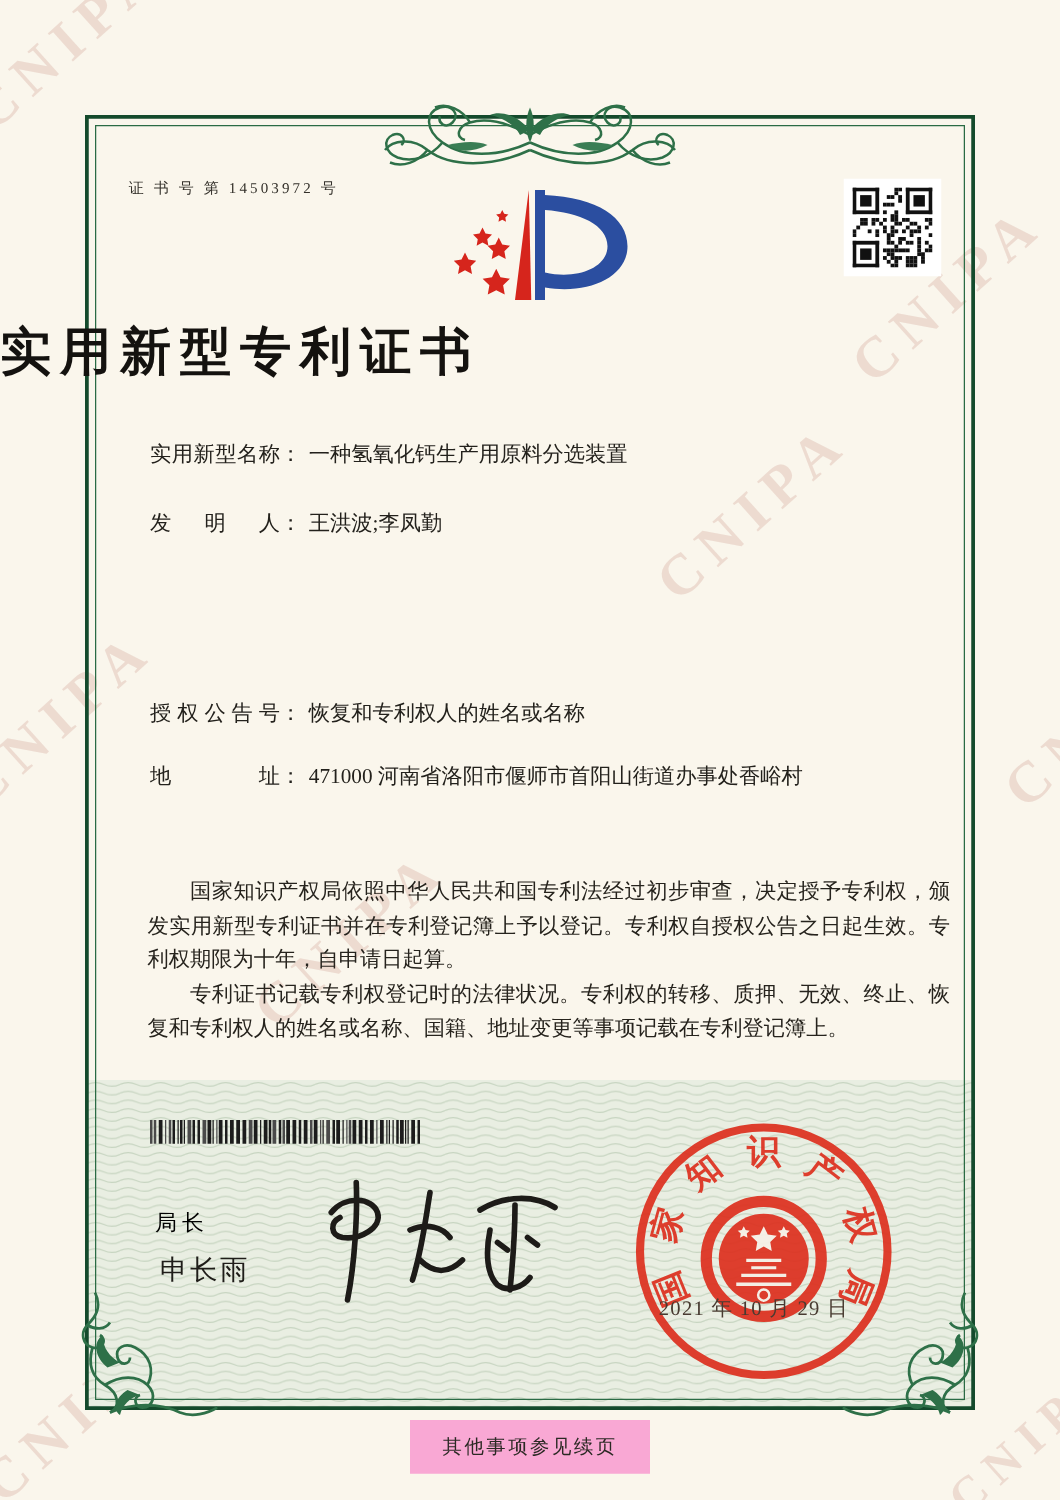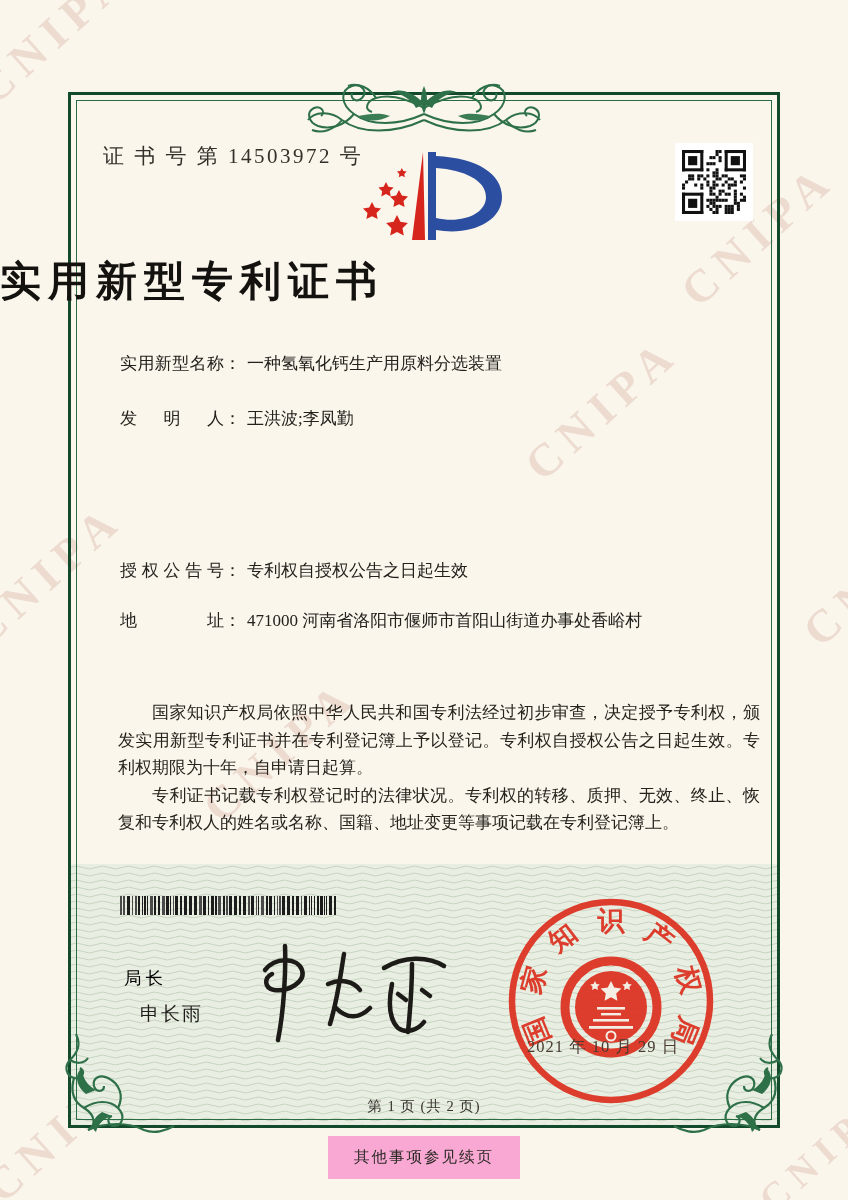--- a/index.html
+++ b/index.html
@@ -43,21 +43,21 @@
 
   
   .orn-top { position:absolute; left:294px; top:66px; width:260px; height:86px; z-index:6; }
   .orn-corner { position:absolute; width:112px; height:100px; z-index:6; }
   .orn-bl { left:62px; top:1034px; }
   .orn-br { left:674px; top:1034px; transform:scaleX(-1); }
 
   
   .cert-no {
     position:absolute; left:103px; top:142px; z-index:10;
-    font-size:21px; letter-spacing:2.5px; color:#33302a;
+    font-size:12px; letter-spacing:2.5px; color:#33302a;
   }
   .logo { position:absolute; left:350px; top:140px; width:160px; height:110px; z-index:10; }
   .qr-box {
     position:absolute; left:675px; top:143px; width:78px; height:78px;
     background:#ffffff; z-index:10;
   }
   .qr-box svg { position:absolute; left:7px; top:7px; }
   .title {
     position:absolute; left:0; top:254px; width:100%; text-align:left; z-index:10;
     font-size:41px; font-weight:bold; letter-spacing:7px; color:#14120f;
@@ -76,21 +76,21 @@
   
   .paras { position:absolute; left:118px; top:699px; width:642px; z-index:10; }
   .paras p {
     font-size:17px; line-height:27.5px; text-align:justify; text-indent:2em;
     color:#26231d;
   }
 
   
   .barcode { position:absolute; left:120px; top:896px; z-index:10; }
   .officer-title { position:absolute; left:124px; top:966px; font-size:17.5px; letter-spacing:4px; z-index:10; color:#000000; }
-  .officer-name  { position:absolute; left:140px; top:1001px; font-size:19px; letter-spacing:2px; z-index:10; color:#1f1d19; }
+  .officer-name  { position:absolute; left:128px; top:1001px; font-size:22px; letter-spacing:2px; z-index:10; color:#1f1d19; }
   .signature { position:absolute; left:252px; top:940px; width:200px; height:105px; z-index:10; }
 
   .seal { position:absolute; left:505px; top:895px; width:212px; height:212px; z-index:8; }
   .seal-date {
     position:absolute; left:527px; top:1036px; z-index:9;
     font-size:16.5px; letter-spacing:1px; color:#483b31; white-space:nowrap;
   }
 
   .page-info {
     position:absolute; left:0; top:1097px; width:100%; text-align:center; z-index:10;
@@ -311,21 +311,21 @@
 
   <div class="title">实用新型专利证书</div>
 
   <div class="row" style="top:352px;">
     <span class="lbl">实用新型名称</span><span class="colon">：</span><span class="val">一种氢氧化钙生产用原料分选装置</span>
   </div>
   <div class="row" style="top:407px;">
     <span class="lbl">发明人</span><span class="colon">：</span><span class="val">王洪波;李凤勤</span>
   </div>
   <div class="row" style="top:559px;">
-    <span class="lbl">授权公告号</span><span class="colon">：</span><span class="val">专利权自授权公告之日起生效</span>
+    <span class="lbl">授权公告号</span><span class="colon">：</span><span class="val">恢复和专利权人的姓名或名称</span>
   </div>
   <div class="row" style="top:609px;">
     <span class="lbl">地址</span><span class="colon">：</span><span class="val">471000 河南省洛阳市偃师市首阳山街道办事处香峪村</span>
   </div>
 
   <div class="paras">
     <p>国家知识产权局依照中华人民共和国专利法经过初步审查，决定授予专利权，颁发实用新型专利证书并在专利登记簿上予以登记。专利权自授权公告之日起生效。专利权期限为十年，自申请日起算。</p>
     <p>专利证书记载专利权登记时的法律状况。专利权的转移、质押、无效、终止、恢复和专利权人的姓名或名称、国籍、地址变更等事项记载在专利登记簿上。</p>
   </div>
 
@@ -432,18 +432,17 @@
           <rect x="96" y="118" width="20" height="2.4"></rect>
           <rect x="88" y="124" width="36" height="2.6"></rect>
           <rect x="84" y="131" width="44" height="2.8"></rect>
           <circle cx="106" cy="141" r="4.5" fill="none" stroke="#f6efe6" stroke-width="2"></circle>
         </g>
       </g>
     </g>
   </svg>
   <div class="seal-date">2021 年 10 月 29 日</div>
 
-  <div class="page-info">第 1 页 (共 2 页)</div>
   <div class="cont-note-box">
     <span>其他事项参见续页</span>
   </div>
 
 </div>
 
 </body></html>

